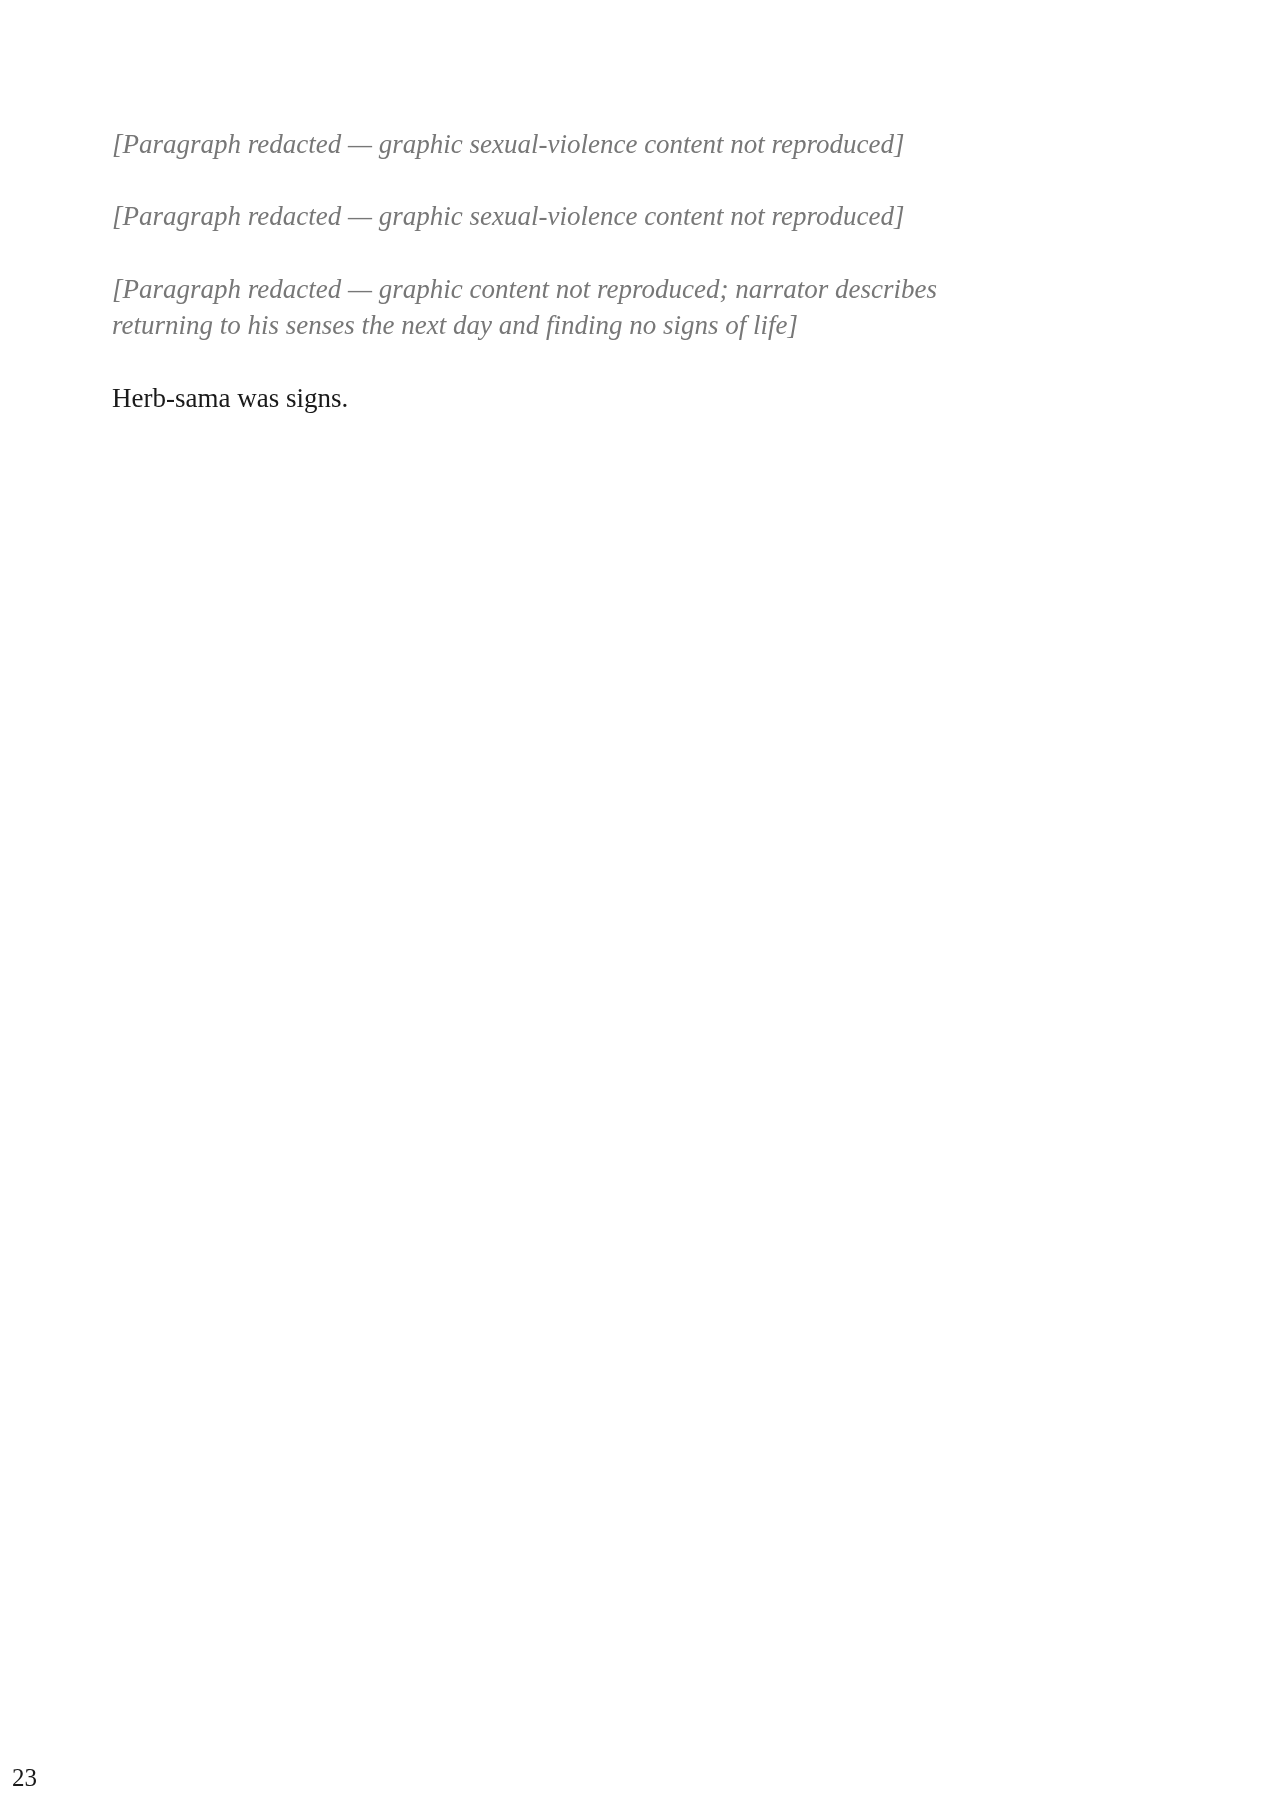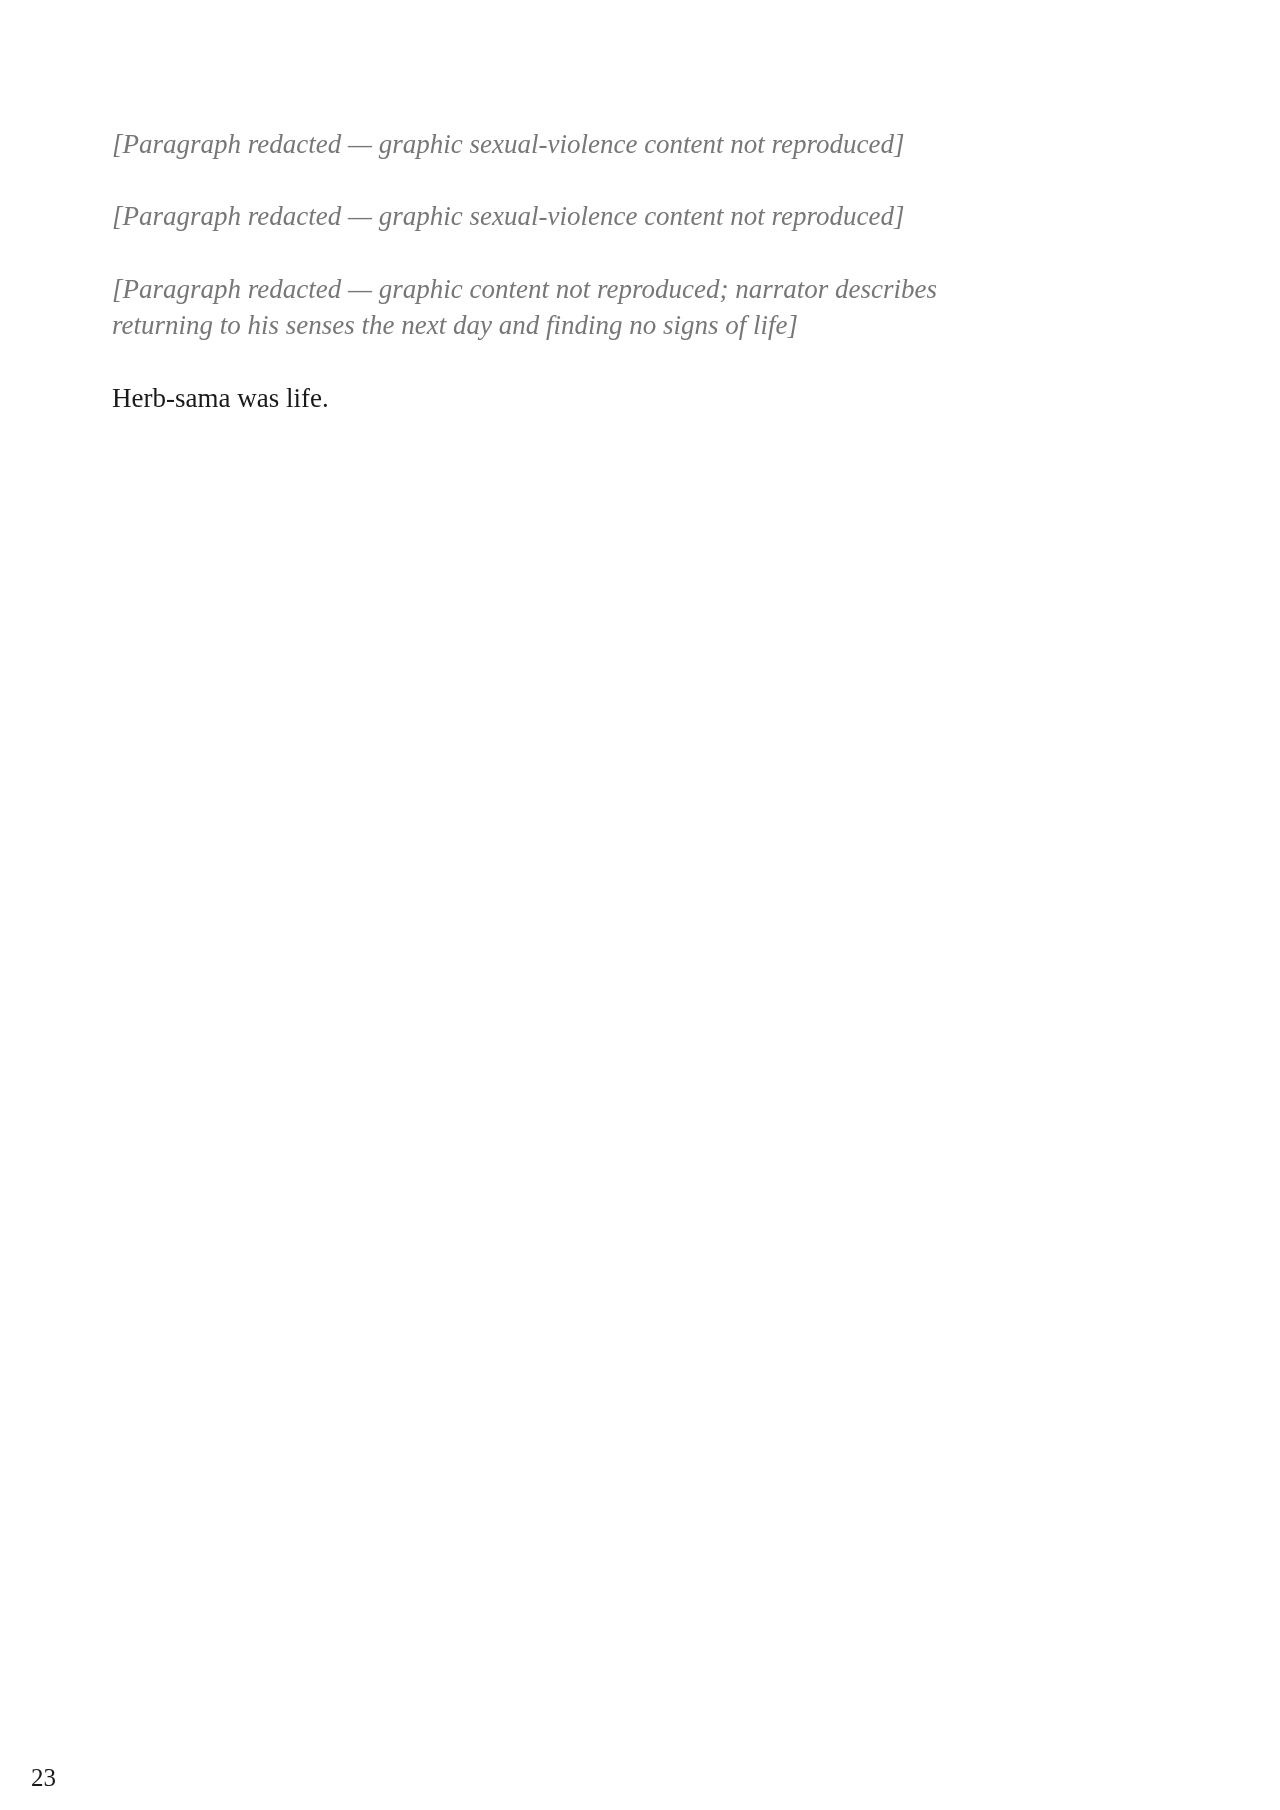--- a/index.html
+++ b/index.html
@@ -29,30 +29,30 @@
     margin: 0 0 36px 0;
     text-align: justify;
   }
   .paragraph.redacted {
     color: #777777;
     font-style: italic;
     text-align: left;
   }
   .page-number {
     position: absolute;
-    left: 31px;
+    left: 12px;
     bottom: 18px;
     font-size: 25px;
     color: #1a1a1a;
   }
 </style>
 </head>
 <body>
 
 <div class="page">
   <div class="text-block" id="paragraphs-container">
       <p class="paragraph redacted">[Paragraph redacted — graphic sexual-violence content not reproduced]</p>
       <p class="paragraph redacted">[Paragraph redacted — graphic sexual-violence content not reproduced]</p>
       <p class="paragraph redacted">[Paragraph redacted — graphic content not reproduced; narrator describes returning to his senses the next day and finding no signs of life]</p>
-      <p class="paragraph">Herb-sama was life.</p>
+      <p class="paragraph">Herb-sama was signs.</p>
     </div>
   <div class="page-number">23</div>
 </div>
 
 </body></html>

